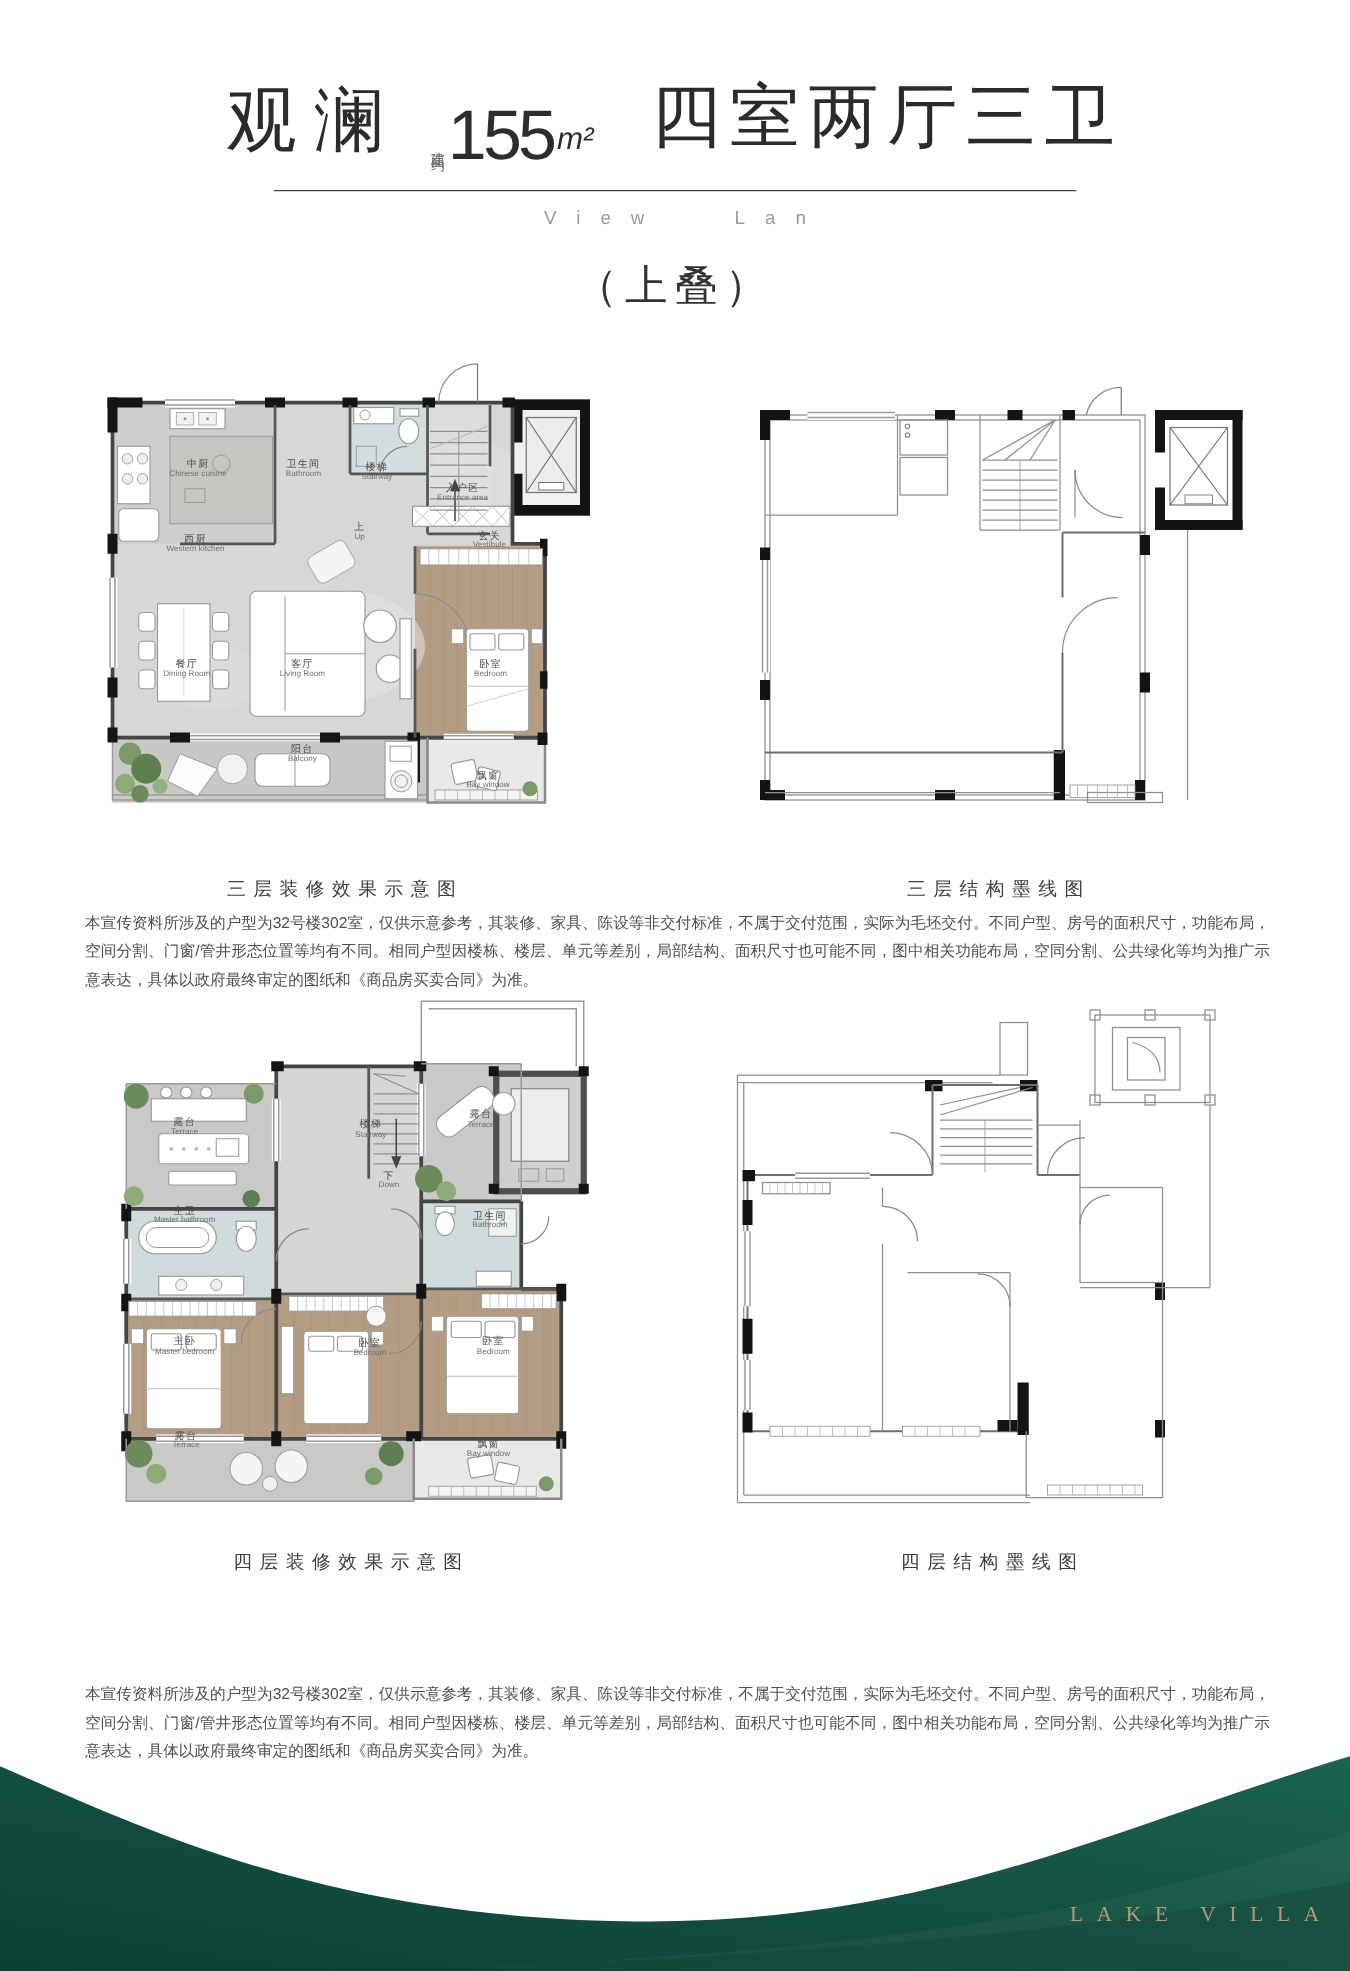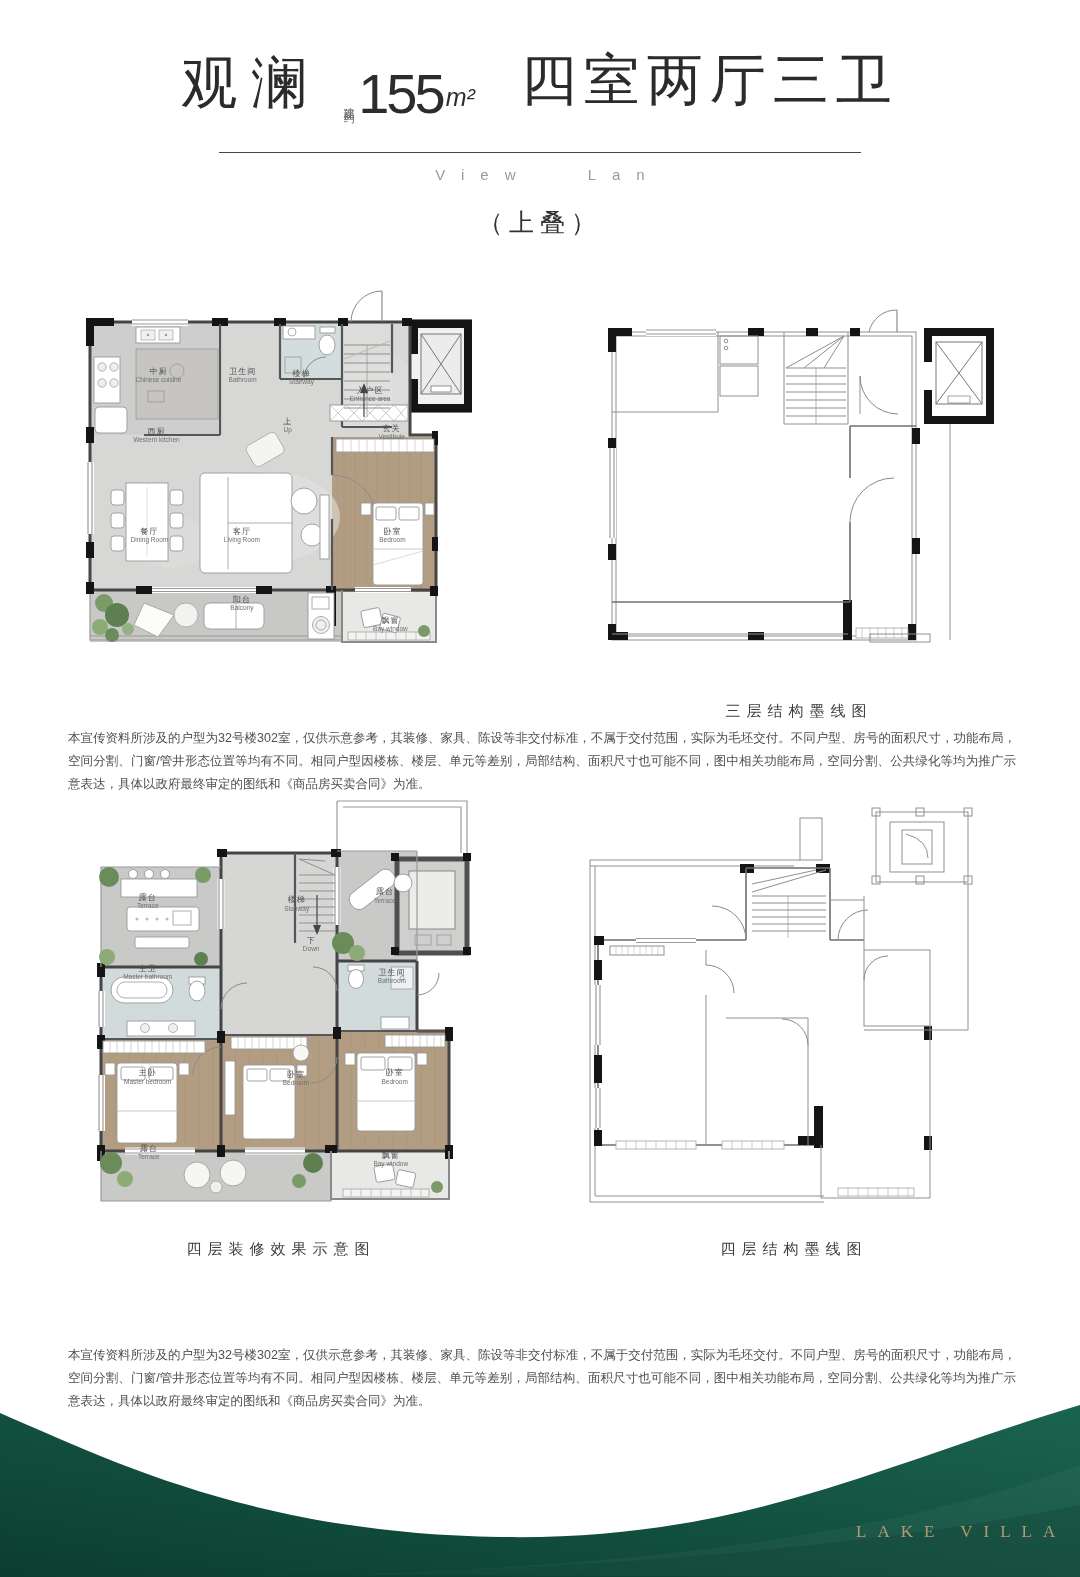--- a/index.html
+++ b/index.html
@@ -1,35 +1,35 @@
 <!DOCTYPE html>
 <html><head>
 <meta charset="utf-8">
 <style>
   html,body{margin:0;padding:0;background:#ffffff;}
   #page{position:relative;width:1080px;height:1577px;background:#fff;overflow:hidden;
         font-family:"Liberation Sans",sans-serif;color:#2e2e2e;}
 
   
-  .header{position:absolute;top:52px;left:0;right:0;display:flex;justify-content:center;
+  .header{position:absolute;top:66px;left:0;right:0;display:flex;justify-content:center;
           align-items:flex-end;line-height:1;}
   .title-cn{font-family:"Liberation Serif",serif;font-size:56px;letter-spacing:14px;
             color:#2b2b2b;padding-bottom:6px;}
   .area-prefix{writing-mode:vertical-rl;text-orientation:upright;font-size:11px;color:#6a6a6a;
                letter-spacing:3px;margin:0 4px 10px 22px;}
   .area-value{font-size:56px;font-weight:500;letter-spacing:-3px;color:#2d2d2d;line-height:0.82;}
   .area-unit{font-size:25px;color:#2d2d2d;padding-bottom:7px;margin-left:3px;font-style:italic;}
   .layout-desc{font-family:"Liberation Serif",serif;font-size:56px;letter-spacing:7px;
                color:#2b2b2b;margin-left:46px;padding-bottom:9px;}
   .divider{position:absolute;top:152px;left:50%;transform:translateX(-50%);
            width:642px;border-top:1.5px solid #474747;}
   .view-lan{position:absolute;top:166px;left:0;right:0;text-align:center;font-size:15px;
             letter-spacing:16px;word-spacing:36px;color:#9a9a9a;padding-left:16px;}
   .stack-tag{position:absolute;top:206px;left:0;right:0;text-align:center;
-             font-family:"Liberation Serif",serif;font-size:25px;letter-spacing:6px;color:#333;}
+             font-family:"Liberation Serif",serif;font-size:34px;letter-spacing:6px;color:#333;}
 
   
   .plan{position:absolute;}
   .plan svg{display:block;width:100%;height:100%;}
   .room-label{position:absolute;transform:translate(-50%,-50%);text-align:center;
               white-space:nowrap;pointer-events:none;}
   .room-cn{font-size:8px;color:#4c4c4c;letter-spacing:1px;line-height:1.15;}
   .room-en{font-size:6.5px;color:#6f6f6f;line-height:1.1;}
 
   .caption{position:absolute;text-align:center;font-family:"Liberation Serif",serif;
@@ -416,20 +416,21 @@
         <line x1="16" y1="140" x2="16" y2="230" class="thin"></line>
       <rect x="48" y="20" width="70" height="8" fill="#fff"></rect>
       <line x1="48" y1="22" x2="118" y2="22" class="thin"></line>
         <line x1="48" y1="26" x2="118" y2="26" class="thin"></line>
 
       <line x1="352" y1="116" x2="352" y2="332" class="sl" stroke-width="0.8"></line>
       <rect x="272" y="326" width="60" height="8" class="sl" stroke-width="0.6"></rect>
     </svg>
   </div>
 
+  <div class="caption" style="left:80px;top:702px;width:392px;">三层装修效果示意图</div>
   <div class="caption" style="left:598px;top:702px;width:402px;">三层结构墨线图</div>
   <div class="disclaimer" style="top:727px;">本宣传资料所涉及的户型为32号楼302室，仅供示意参考，其装修、家具、陈设等非交付标准，不属于交付范围，实际为毛坯交付。不同户型、房号的面积尺寸，功能布局，空间分割、门窗/管井形态位置等均有不同。相同户型因楼栋、楼层、单元等差别，局部结构、面积尺寸也可能不同，图中相关功能布局，空同分割、公共绿化等均为推广示意表达，具体以政府最终审定的图纸和《商品房买卖合同》为准。</div>
 
   <div class="plan" style="left:85px;top:795px;width:392px;height:422px;">
     <svg viewBox="0 0 392 422">
 
       <rect x="16" y="72" width="120" height="100" fill="#c9c9c8"></rect>
       <rect x="136" y="58" width="116" height="186" fill="#d6d6d5"></rect>
       <rect x="252" y="56" width="80" height="110" fill="#c9c9c8"></rect>
       <rect x="312" y="64" width="70" height="94" fill="#cfcfce"></rect>

